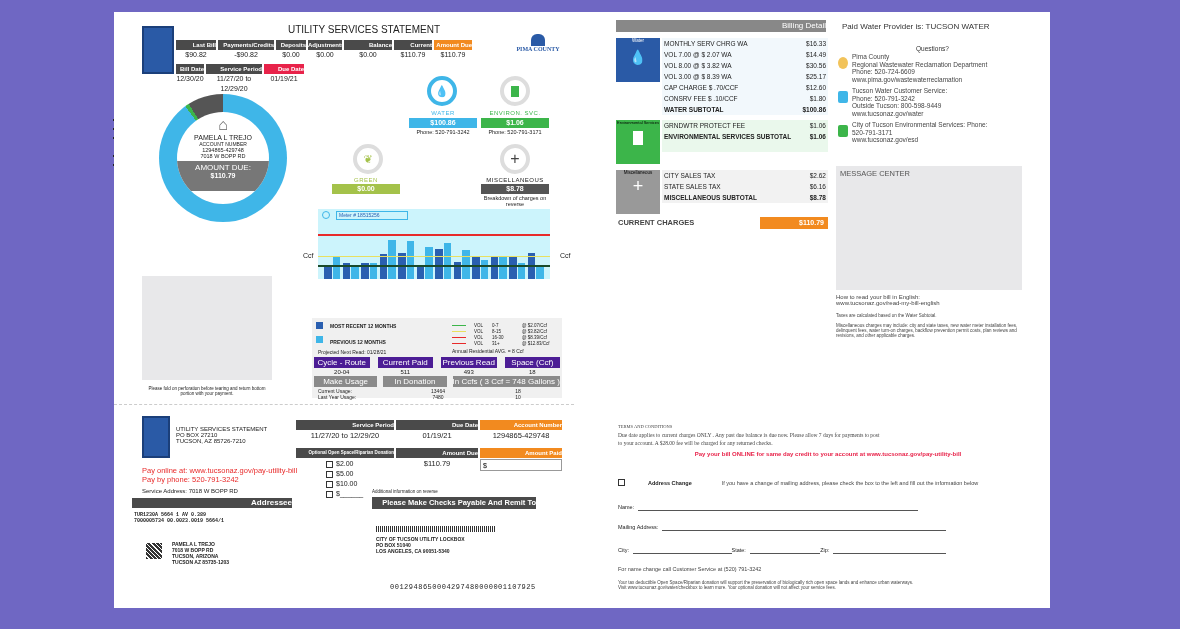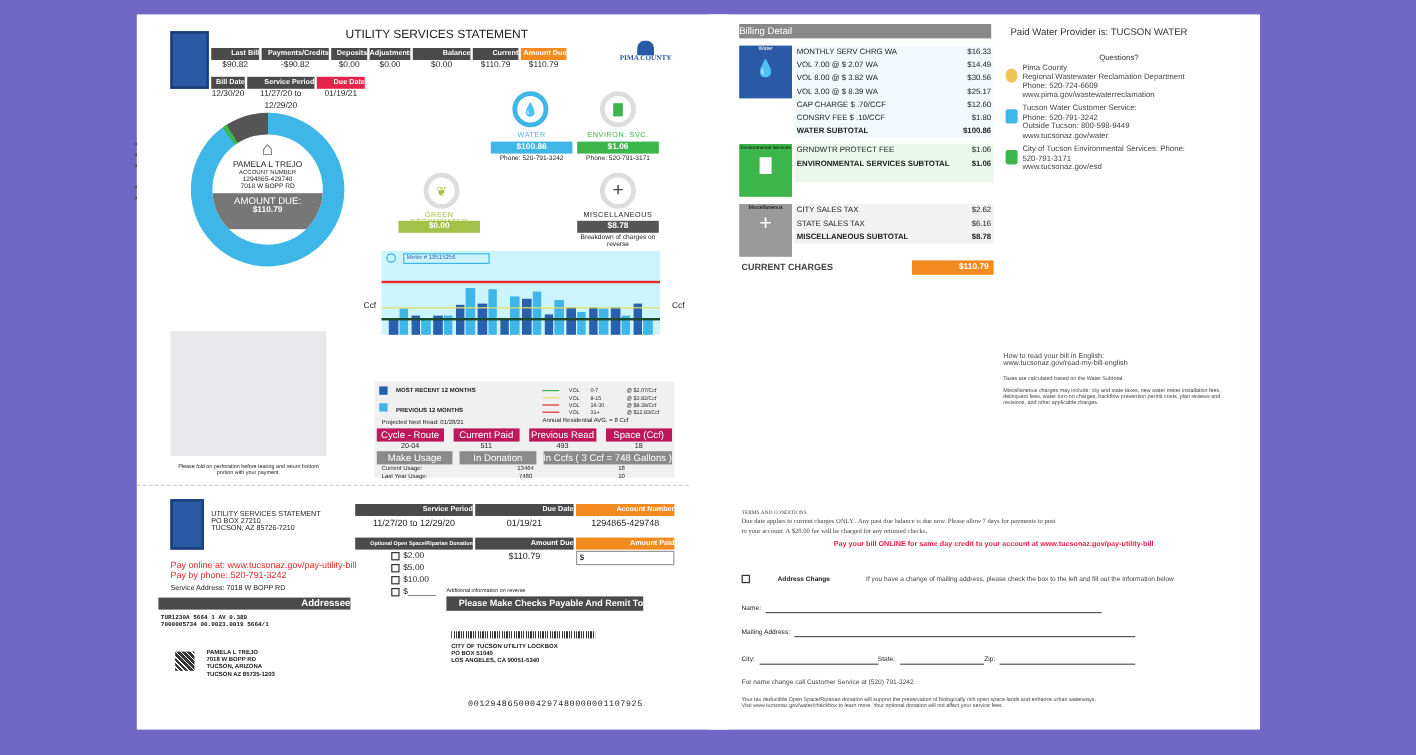--- a/index.html
+++ b/index.html
@@ -11,21 +11,21 @@
 .hdr{background:#4a4a4a;color:#fff;font-size:6px;text-align:right;font-weight:bold;height:10px;line-height:10px}
 .val{font-size:7px;text-align:center;height:10px;line-height:10px}
 .org{background:#f28a1f}
 .red{background:#e8234a}
 .logo{background:#2a5aa6;border:2px solid #1b3f7a}
 .holes span{display:block;width:22px;height:2px;background:#222;margin:7px 0}
 .svc-title{font-size:6px;text-align:center;letter-spacing:.5px}
 .svc-bar{color:#fff;font-size:7px;font-weight:bold;text-align:center;height:10px;line-height:10px}
 .phone{font-size:5.5px;text-align:center}
 .circ{border-radius:50%;border:4px solid #ddd;position:absolute;display:flex;align-items:center;justify-content:center}
-.btn-blue{background:#be185d;color:#fff;font-size:8px;text-align:center;height:11px;line-height:11px}
+.btn-blue{background:#4c1d95;color:#fff;font-size:8px;text-align:center;height:11px;line-height:11px}
 .btn-gray{background:#8a8a8a;color:#fff;font-size:8px;text-align:center;height:11px;line-height:11px}
 .tiny{font-size:5px}
 .row{display:flex;justify-content:space-between;font-size:6.5px;padding:0 2px;height:11px;line-height:11px}
 .row.b{font-weight:bold}
 .bd-box{background:#f2f8fc}
 .line{border-bottom:1px solid #555;flex:1;margin-left:4px;height:7px}
 .cb{display:inline-block;width:7px;height:7px;border:1px solid #333;vertical-align:middle;margin-right:3px}
 .mono{font-family:"Liberation Mono",monospace}
 </style>
 </head>
@@ -289,21 +289,21 @@
   <div class="abs" style="left:262px;top:514px;width:120px;height:6px;background:repeating-linear-gradient(90deg,#333 0 1px,#fff 1px 2px)"></div>
   <div class="abs" id="remit" style="left:262px;top:524px;font-size:5px;font-weight:bold">
       <div>CITY OF TUCSON UTILITY LOCKBOX</div>
       <div>PO BOX 51040</div>
       <div>LOS ANGELES, CA 90051-5340</div>
     </div>
   <div class="abs mono" style="left:276px;top:571px;font-size:7px;letter-spacing:.5px">0012948650004297480000001107925</div>
 </div>
 
 <div class="page" id="p2">
-  <div class="abs" style="left:26px;top:8px;width:210px;height:12px;background:#888;color:#fff;font-size:8px;text-align:left;line-height:12px">Billing Detail</div>
+  <div class="abs" style="left:26px;top:8px;width:210px;height:12px;background:#888;color:#fff;font-size:8px;text-align:right;line-height:12px">Billing Detail</div>
 
   <div class="abs" style="left:26px;top:26px;width:44px;height:44px;background:#2a5aa6;color:#fff;font-size:4.5px;text-align:center">
       <div>Water</div>
       <div style="font-size:14px;margin-top:6px">💧</div>
     </div>
   <div class="abs bd-box" id="waterrows" style="left:72px;top:26px;width:166px">
       <div class="row">
         <span>MONTHLY SERV CHRG WA</span>
         <span>$16.33</span>
       </div>
@@ -394,20 +394,21 @@
       <div style="display:flex;margin-bottom:4px">
         <span style="width:10px;height:12px;background:#3cb54a;border-radius:2px;margin-right:4px;margin-top:4px;flex:none"></span>
         <div>
           <div style="line-height:7.5px">City of Tucson Environmental Services: Phone:</div>
           <div style="line-height:7.5px">520-791-3171</div>
           <div style="line-height:7.5px">www.tucsonaz.gov/esd</div>
         </div>
       </div>
     </div>
 
+  <div class="abs" style="left:246px;top:154px;width:186px;height:124px;background:#e8e8ea;font-size:7.5px;color:#555;padding:3px 4px">MESSAGE CENTER</div>
 
   <div class="abs" style="left:246px;top:282px;width:200px;font-size:6px;color:#444">
     <div>How to read your bill in English:</div>
     <div>www.tucsonaz.gov/read-my-bill-english</div>
     <div style="font-size:4.5px;margin-top:7px">Taxes are calculated based on the Water Subtotal.</div>
     <div style="font-size:4.5px;margin-top:5px;width:190px">Miscellaneous charges may include: city and state taxes, new water meter installation fees, delinquent fees, water turn-on charges, backflow prevention permit costs, plan reviews and revisions, and other applicable charges.</div>
   </div>
 
   <div class="abs" style="left:28px;top:412px;width:420px;font-size:5.5px;color:#444;font-family:'Liberation Serif',serif">
     <div style="font-size:4.5px">TERMS AND CONDITIONS</div>

